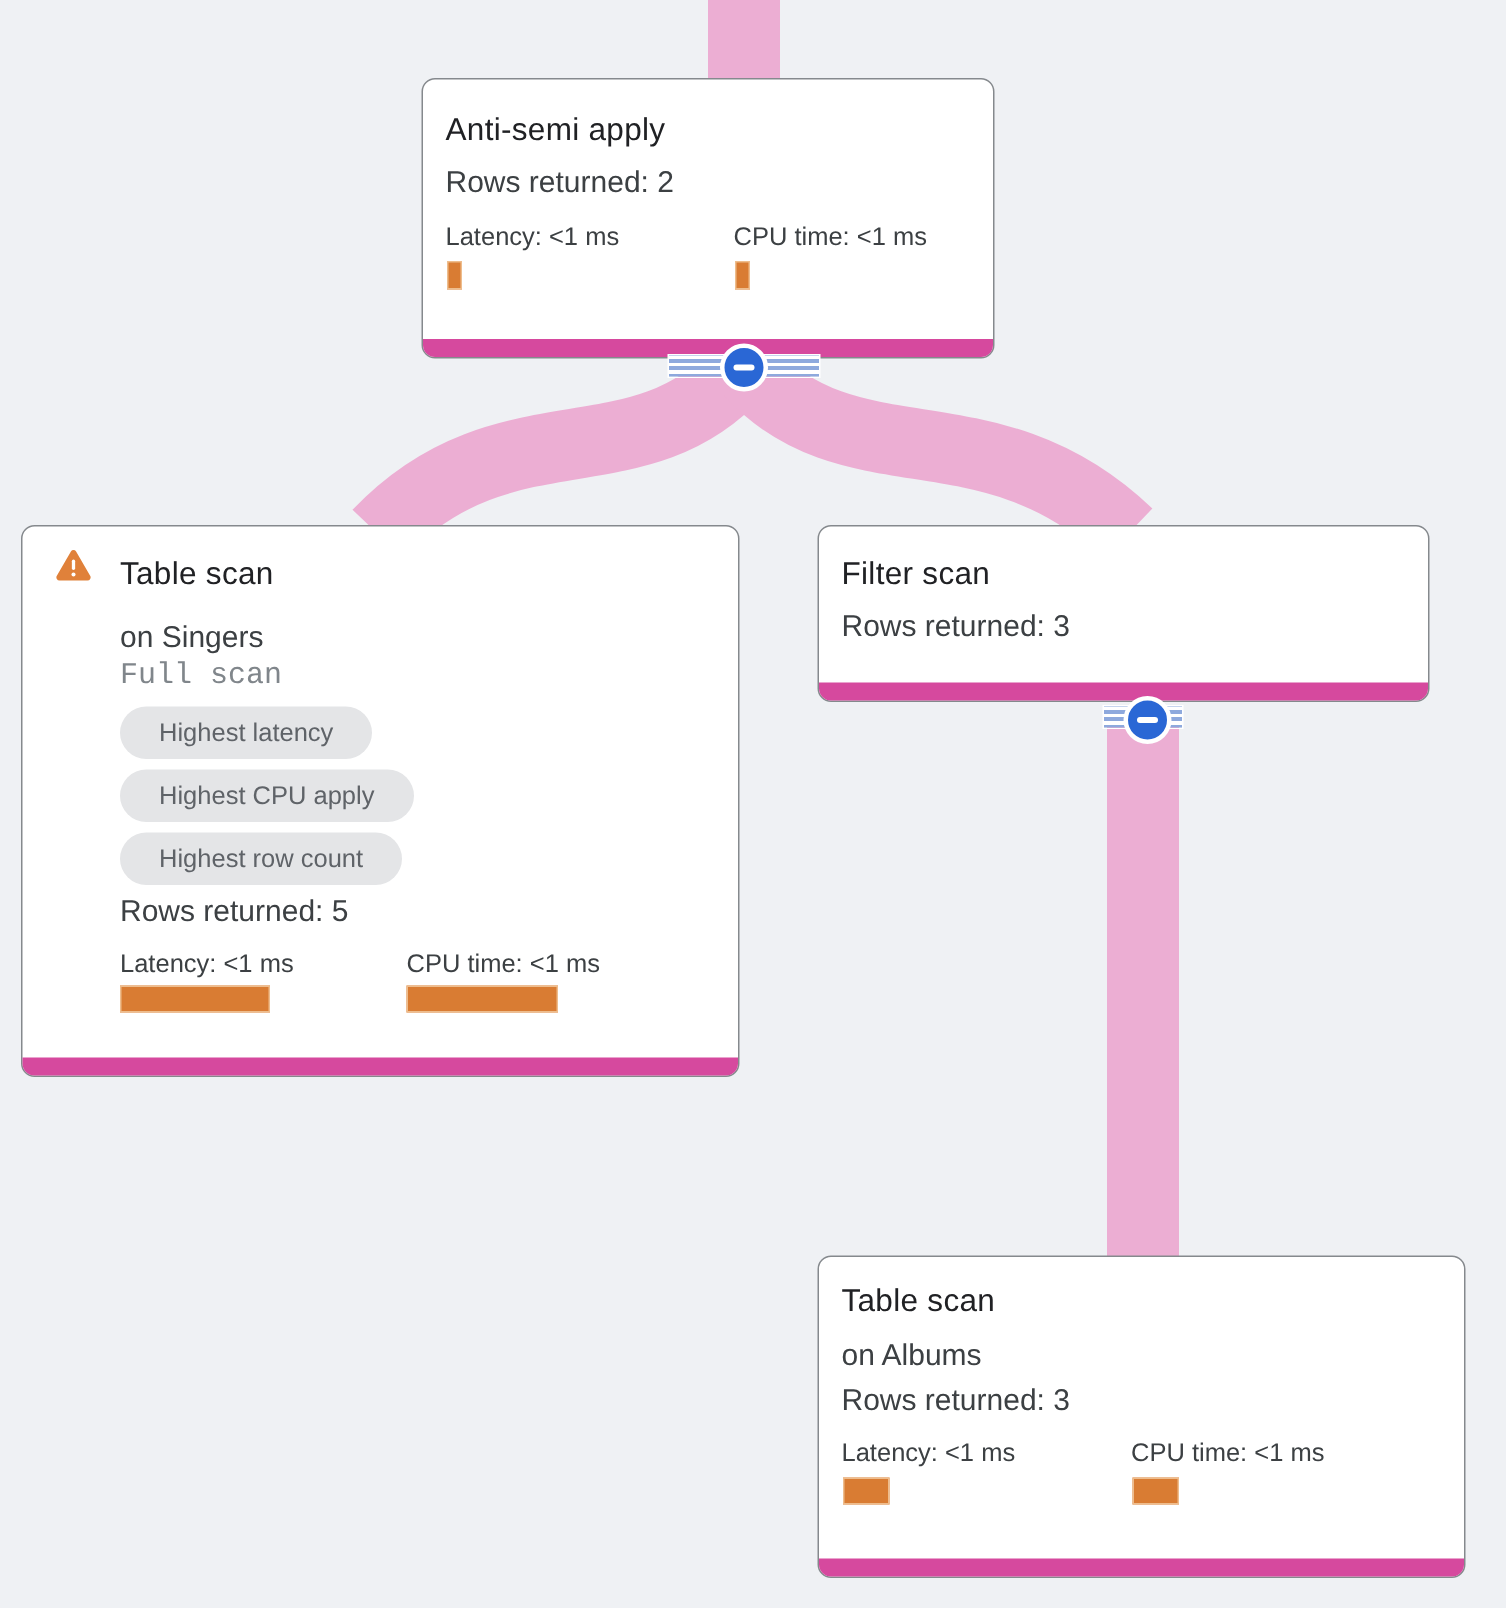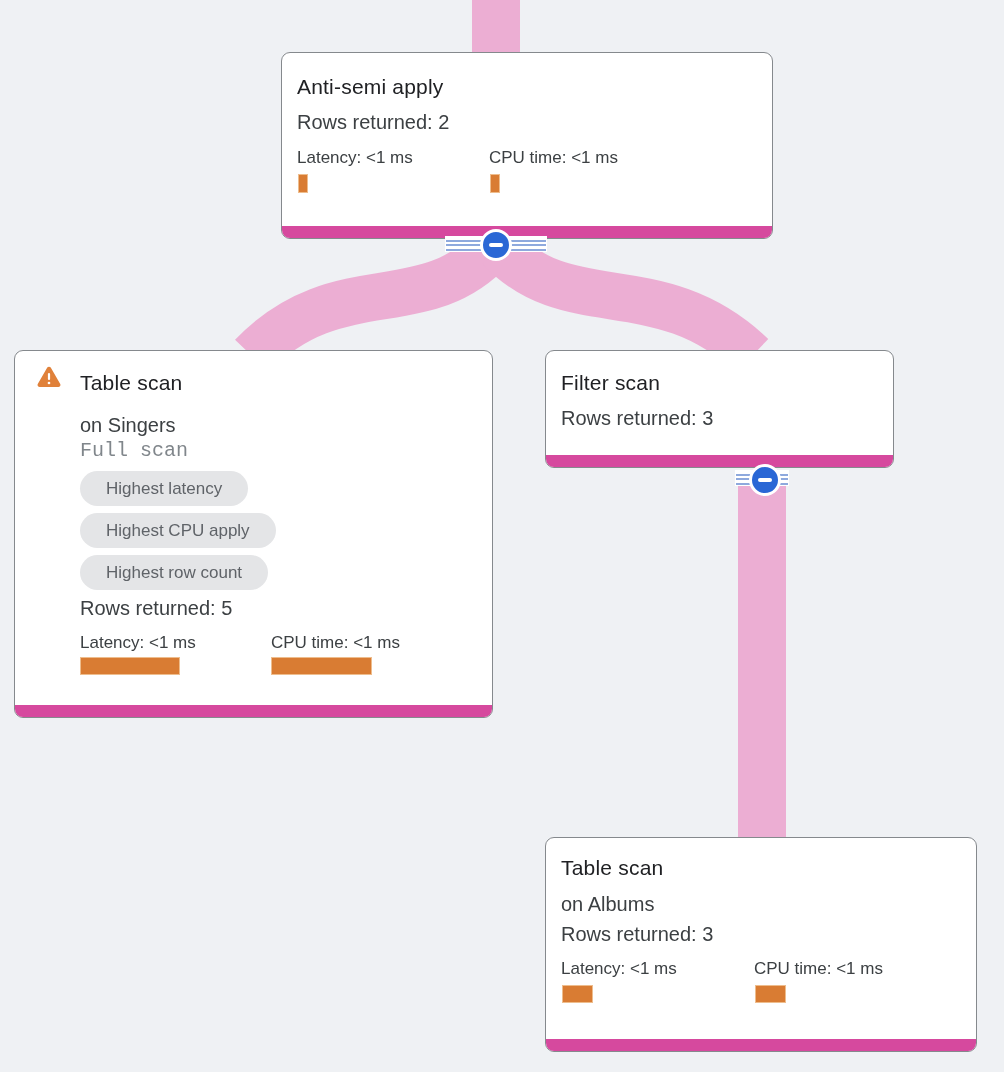--- a/index.html
+++ b/index.html
@@ -107,21 +107,21 @@
 
 <div class="canvas">
 
   <svg class="edges" width="1004" height="1072">
     <rect x="472" y="0" width="48" height="54" fill="#ecaed3"></rect>
     <path d="M 492 248 C 424 322, 336 268, 252 356" stroke="#ecaed3" stroke-width="47" fill="none"></path>
     <path d="M 500 248 C 568 322, 660 268, 752 356" stroke="#ecaed3" stroke-width="47" fill="none"></path>
     <rect x="738" y="474" width="48" height="366" fill="#ecaed3"></rect>
   </svg>
 
-  <div class="node" style="left:281px;top:52px;width:492px;height:187px;">
+  <div class="node" style="left:281px;top:52px;width:382px;height:187px;">
     <div class="node-title" style="left:15px;top:22px;">Anti-semi apply</div>
     <div class="node-line" style="left:15px;top:58px;">Rows returned: 2</div>
     <div class="metric-label" style="left:15px;top:95px;">Latency: &lt;1 ms</div>
     <div class="metric-label" style="left:207px;top:95px;">CPU time: &lt;1 ms</div>
     <div class="bar" style="left: 16px; top: 121px; height: 19px; width: 10px;"></div>
     <div class="bar" style="left: 208px; top: 121px; height: 19px; width: 10px;"></div>
     <div class="accent"></div>
   </div>
 
   <div class="collapse" style="left:446px;top:229px;width:100px;height:30px;">
@@ -144,21 +144,21 @@
     <div class="badge" style="left:65px;top:162px;">Highest CPU apply</div>
     <div class="badge" style="left:65px;top:204px;">Highest row count</div>
     <div class="node-line" style="left:65px;top:246px;">Rows returned: 5</div>
     <div class="metric-label" style="left:65px;top:282px;">Latency: &lt;1 ms</div>
     <div class="metric-label" style="left:256px;top:282px;">CPU time: &lt;1 ms</div>
     <div class="bar" style="left: 65px; top: 306px; width: 100px;"></div>
     <div class="bar" style="left: 256px; top: 306px; width: 101px;"></div>
     <div class="accent"></div>
   </div>
 
-  <div class="node" style="left:545px;top:350px;width:349px;height:118px;">
+  <div class="node" style="left:545px;top:350px;width:408px;height:118px;">
     <div class="node-title" style="left:15px;top:20px;">Filter scan</div>
     <div class="node-line" style="left:15px;top:56px;">Rows returned: 3</div>
     <div class="accent"></div>
   </div>
 
   <div class="collapse" style="left:736px;top:464px;width:52px;height:28px;">
     <div class="band" style="left:0;width:52px;top:7px;"></div>
     <div class="circle" style="left:13px;">
       <span class="minus"></span>
     </div>

